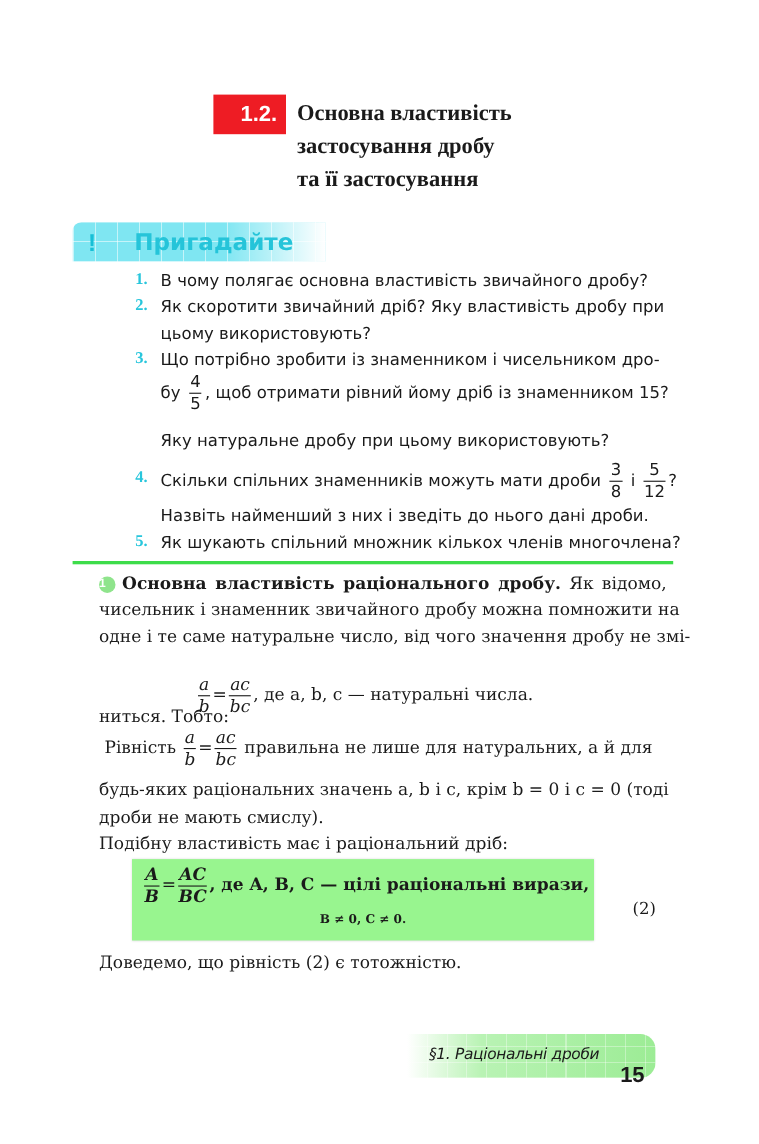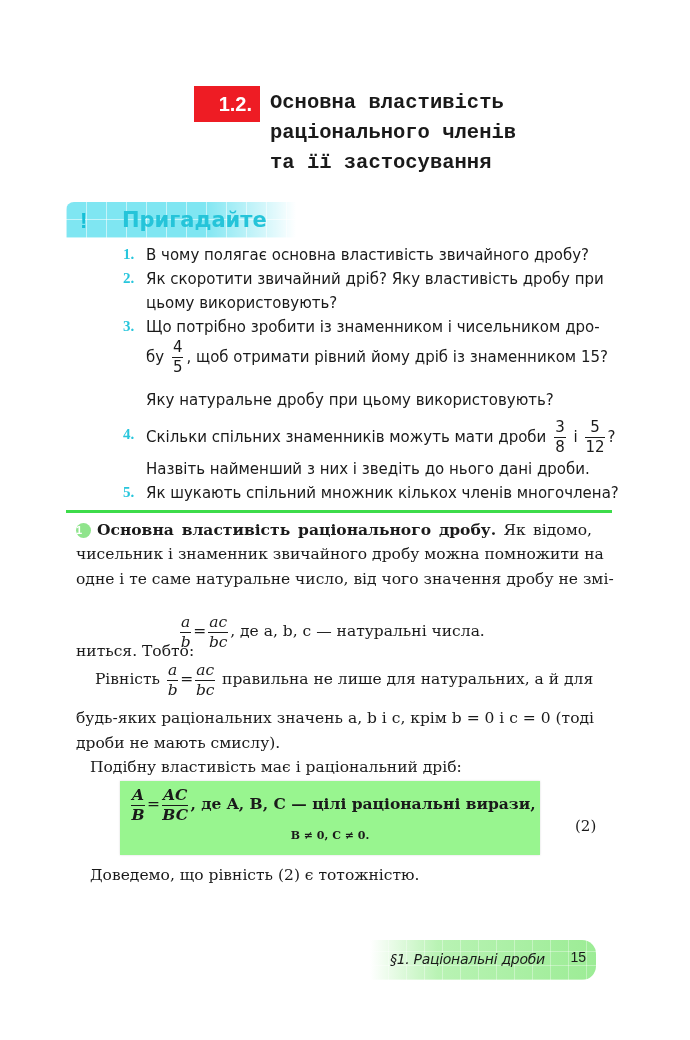--- a/index.html
+++ b/index.html
@@ -3,21 +3,21 @@
 <meta charset="utf-8">
 <style>
   html, body { margin: 0; padding: 0; background: #ffffff; }
   body { width: 690px; height: 1040px; position: relative; overflow: hidden; color: #1a1a1a; }
   .page { position: absolute; left: 0; top: 0; width: 690px; height: 851px; }
 
   
   .sec-badge { position: absolute; left: 194px; top: 86px; width: 66px; height: 36px; background: #ee1c24;
     color: #ffffff; font-family: "Liberation Sans", sans-serif; font-weight: bold; font-size: 20px;
     display: flex; align-items: center; justify-content: flex-end; padding-right: 8px; box-sizing: border-box; }
-  .sec-title { position: absolute; left: 270px; top: 88px; font-family: Liberation Mono, monospace; font-weight: bold;
+  .sec-title { position: absolute; left: 270px; top: 88px; font-family: Liberation Serif, serif; font-weight: bold;
     font-size: 20.5px; line-height: 30px; color: #1a1a1a; }
   .sec-title div { white-space: nowrap; }
 
   
   .remember { position: absolute; left: 66px; top: 202px; width: 230px; height: 36px; border-radius: 8px 0 0 0;
     background:
       linear-gradient(90deg, rgba(255,255,255,0) 0%, rgba(255,255,255,0) 60%, rgba(255,255,255,1) 100%),
       repeating-linear-gradient(90deg, rgba(255,255,255,0.55) 0 1px, transparent 1px 20px),
       repeating-linear-gradient(0deg, rgba(255,255,255,0.55) 0 1px, transparent 1px 18px),
       #7fe6f2; }
@@ -33,21 +33,21 @@
   .qn { position: absolute; left: 5px; color: #28c6dc; font-family: "Liberation Serif", serif; font-weight: bold; font-size: 15px; }
   .qt { position: absolute; left: 28px; white-space: nowrap; }
   .frac { display: inline-block; vertical-align: middle; text-align: center; margin: 0 3px; line-height: 1; }
   .frac .num { display: block; padding: 0 1px 2px; border-bottom: 1px solid #1a1a1a; }
   .frac .den { display: block; padding-top: 2px; }
 
   .green-rule { position: absolute; left: 66px; top: 510px; width: 546px; height: 3px; background: #3ddc4a; }
 
   
   .body-text { font-family: "DejaVu Serif", serif; font-size: 15.5px; color: #1a1a1a; }
-  .line { position: absolute; left: 76px; white-space: nowrap; }
+  .line { position: absolute; left: 90px; white-space: nowrap; }
   .justify { width: 516px; text-align: justify; text-align-last: justify; }
   .bold { font-weight: bold; }
   .circ-num { display: inline-block; width: 15px; height: 15px; border-radius: 50%; background: #8fe48c; color: #ffffff;
     font-family: "Liberation Sans", sans-serif; font-size: 11px; font-weight: bold; text-align: center; line-height: 15px;
     vertical-align: 1px; margin-right: 6px; }
   .mfrac { display: inline-block; vertical-align: middle; text-align: center; margin: 0 2px; line-height: 1.05; font-style: italic; }
   .mfrac .num { display: block; padding: 0 1px 2px; border-bottom: 1px solid #1a1a1a; }
   .mfrac .den { display: block; padding-top: 1px; }
 
   .formula-box { position: absolute; left: 120px; top: 781px; width: 420px; height: 74px; background: #98f58f;
@@ -57,33 +57,33 @@
   .eq-num { position: absolute; left: 575px; top: 817px; font-family: "DejaVu Serif", serif; font-size: 15px; }
 
   
   .footer-bar { position: absolute; left: 370px; top: 940px; width: 226px; height: 40px; border-radius: 0 14px 14px 0;
     background:
       repeating-linear-gradient(90deg, rgba(255,255,255,0.35) 0 1px, transparent 1px 18px),
       repeating-linear-gradient(0deg, rgba(255,255,255,0.35) 0 1px, transparent 1px 14px),
       linear-gradient(90deg, rgba(255,255,255,1) 0%, #b9f3b4 30%, #9cec95 100%); }
   .footer-label { position: absolute; left: 20px; top: 11px; font-family: "DejaVu Sans", sans-serif; font-style: italic;
     font-size: 14px; color: #1a1a1a; white-space: nowrap; letter-spacing: -0.3px; }
-  .page-num { position: absolute; right: 10px; top: 9px; font-family: "Liberation Sans", sans-serif; font-weight: normal; font-size: 14px; color: #1a1a1a; }
+  .page-num { position: absolute; right: 10px; top: 27px; font-family: "Liberation Sans", sans-serif; font-weight: bold; font-size: 20px; color: #1a1a1a; }
 </style>
 </head>
 <body>
 
 <div class="page">
 
   <div class="sec-badge">
     <span>1.2.</span>
   </div>
   <div class="sec-title">
     <div>Основна властивість</div>
-    <div>раціонального членів</div>
+    <div>застосування дробу</div>
     <div>та її застосування</div>
   </div>
 
   <div class="remember">
     <span class="remember-icon">!</span>
     <span class="remember-label">Пригадайте</span>
   </div>
 
   <div class="questions">
     <div class="q" style="top:0px;">

